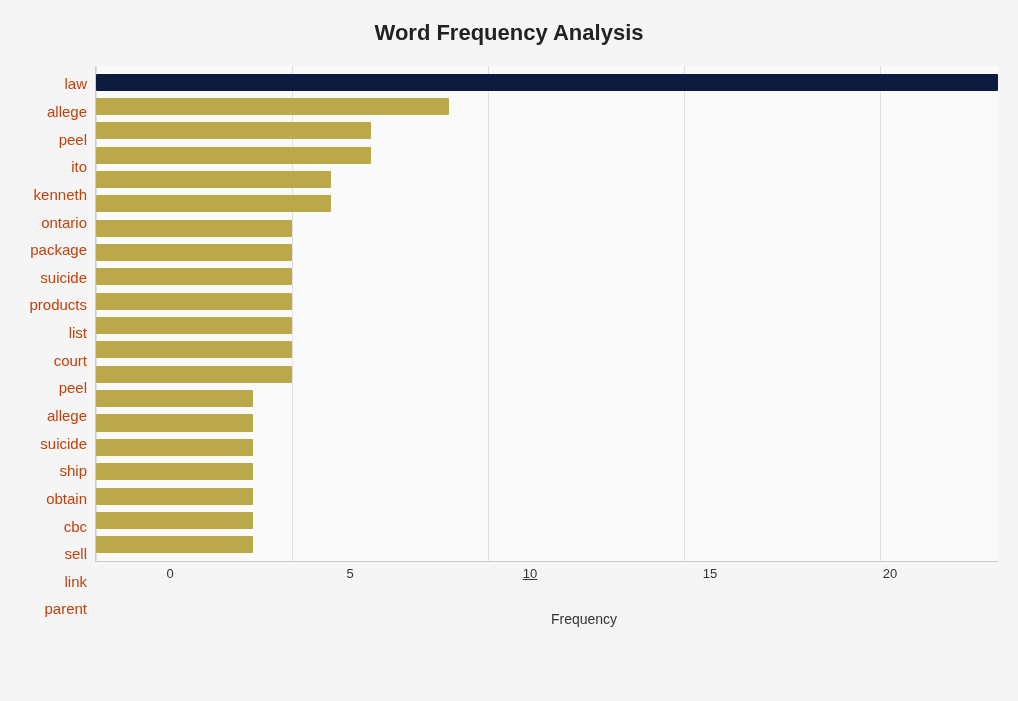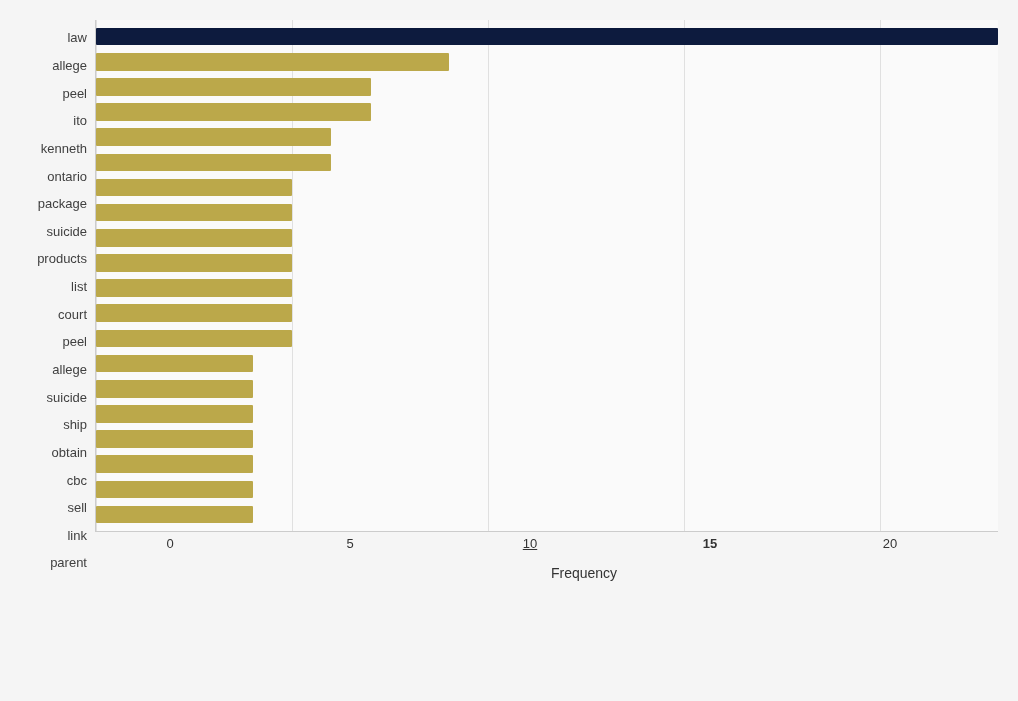--- a/index.html
+++ b/index.html
@@ -35,22 +35,22 @@
       display: flex;
       flex-direction: column;
       justify-content: space-around;
       width: 75px;
       padding-right: 8px;
       align-items: flex-end;
       padding-top: 4px;
       padding-bottom: 4px;
     }
     .y-label {
-      font-size: 13px;
-      color: #404040;
+      font-size: 15px;
+      color: #c2410c;
       text-align: center;
       line-height: 1;
     }
     .plot-area {
       flex: 1;
       display: flex;
       flex-direction: column;
       position: relative;
       border-left: 1px solid #ccc;
       border-bottom: 1px solid #ccc;
@@ -92,31 +92,32 @@
       font-size: 13px;
       color: #333;
       text-align: center;
       transform: translateX(-50%);
       position: absolute;
     }
     .x-axis-title {
       text-align: center;
       font-size: 14px;
       color: #333;
-      margin-top: 8px;
+      margin-top: 24px;
     }
     .x-axis-wrapper {
       margin-left: 75px;
       position: relative;
     }
   </style>
 </head>
 <body>
 
 <div class="chart-container">
+  <div class="chart-title">Word Frequency Analysis</div>
   <div class="chart-area">
     <div class="y-axis" id="y-axis-labels">
         <div class="y-label">law</div>
         <div class="y-label">allege</div>
         <div class="y-label">peel</div>
         <div class="y-label">ito</div>
         <div class="y-label">kenneth</div>
         <div class="y-label">ontario</div>
         <div class="y-label">package</div>
         <div class="y-label">suicide</div>
@@ -203,20 +204,20 @@
             <div class="bar-row">
               <div class="bar bar-other" style="width: 17.3913%;"></div>
             </div>
           </div>
       </div>
       <div class="x-axis-wrapper">
         <div style="position:relative; height:25px;" id="x-axis-labels-row">
             <span class="x-label" style="left: 0%; top: 4px;">0</span>
             <span class="x-label" style="left: 21.74%; top: 4px;">5</span>
             <span class="x-label" style="left: 43.48%; top: 4px; text-decoration: underline;">10</span>
-            <span class="x-label" style="left: 65.22%; top: 4px; font-weight: bold;">15</span>
+            <span class="x-label" style="left: 65.22%; top: 4px;">15</span>
             <span class="x-label" style="left: 86.96%; top: 4px;">20</span>
           </div>
         <div class="x-axis-title">Frequency</div>
       </div>
     </div>
   </div>
 </div>
 
 </body></html>

